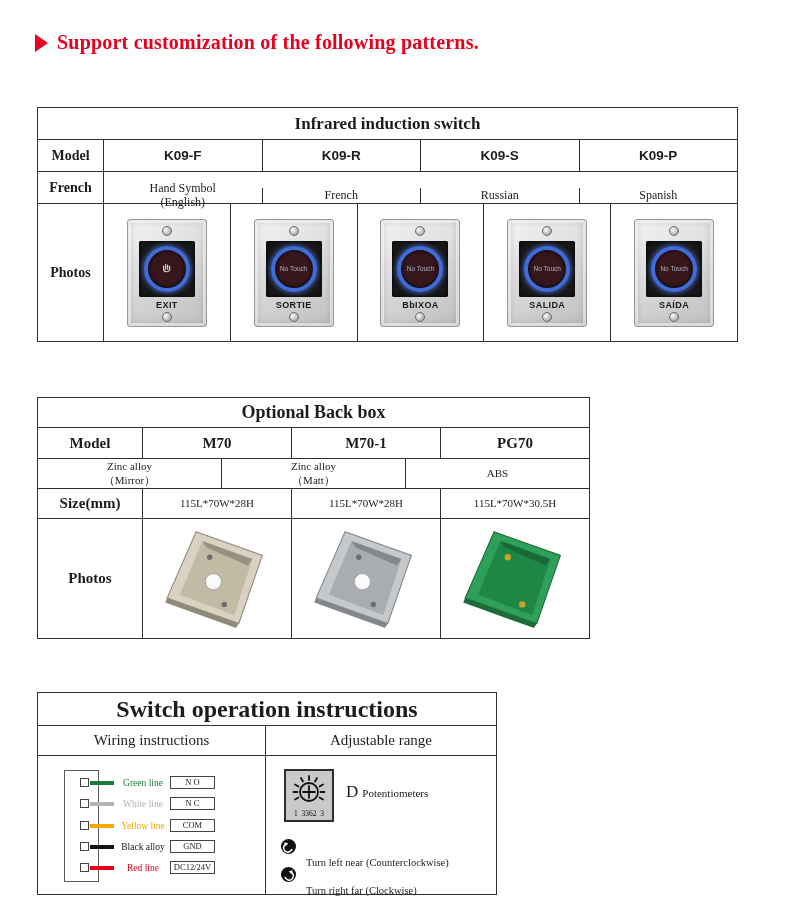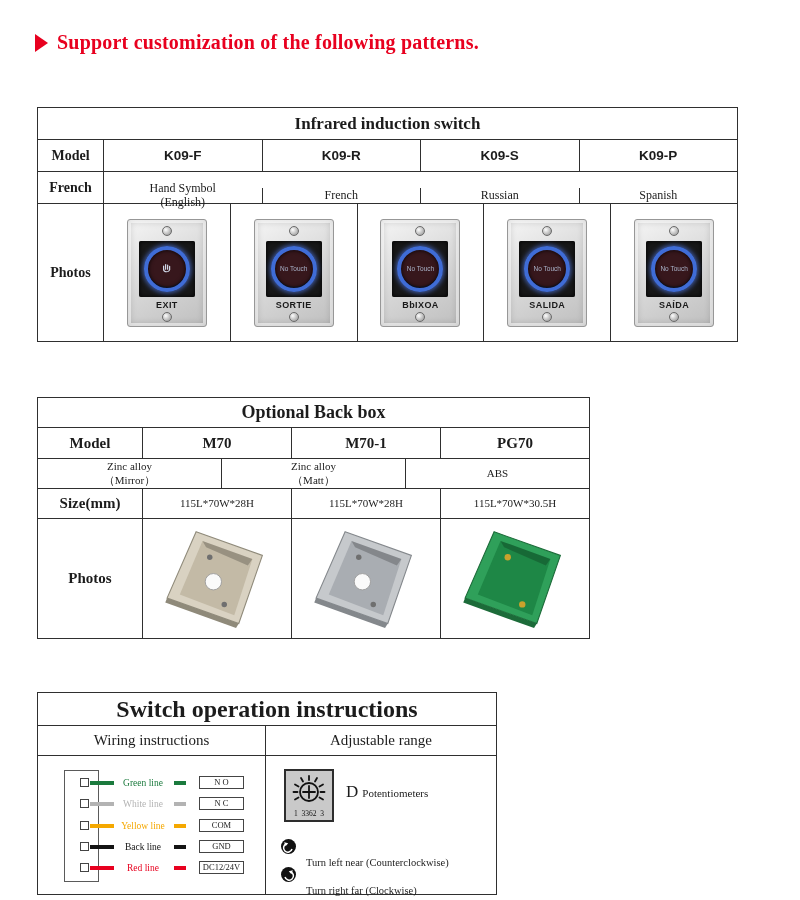--- a/index.html
+++ b/index.html
@@ -63,21 +63,21 @@
   .t3 .title-cell{font-size:24px;}
   .t3 .colhead{font-size:15px;}
   .t3 .lcol{flex:none;width:228px;}
   .wire-area{position:relative;height:100%;width:100%;}
   .connector{position:absolute;left:26px;top:14px;width:35px;height:112px;border:1.5px solid #5a5a5a;box-sizing:border-box;}
   .wire-row{position:absolute;left:0;width:100%;height:14px;}
   .pin{position:absolute;left:42px;top:2px;width:9px;height:9px;background:#fff;border:1px solid #444;box-sizing:border-box;}
   .seg1{position:absolute;left:52px;top:5px;width:24px;height:4px;}
   .wlabel{position:absolute;left:76px;top:0;width:58px;height:14px;line-height:14px;font-size:9.5px;text-align:center;white-space:nowrap;}
   .seg2{position:absolute;left:136px;top:5px;width:12px;height:4px;}
-  .tbox{position:absolute;left:161px;top:0;width:45px;height:13px;border:1px solid #444;box-sizing:border-box;
+  .tbox{position:absolute;left:132px;top:0;width:45px;height:13px;border:1px solid #444;box-sizing:border-box;
         line-height:11px;font-size:8.5px;text-align:center;background:#fff;}
   .adj-area{position:relative;height:100%;width:100%;}
   .pot-box{position:absolute;left:18px;top:13px;width:50px;height:53px;background:#c9c9c9;border:2px solid #2d2d2d;box-sizing:border-box;
            display:flex;flex-direction:column;align-items:center;justify-content:flex-end;}
   .pot-box svg{position:absolute;top:3px;left:0;}
   .pot-caption{font-size:7.5px;white-space:pre;line-height:10px;margin-bottom:1px;color:#111;}
   .pot-label{position:absolute;left:80px;top:26px;white-space:nowrap;}
   .d-big{font-size:17px;}
   .d-small{font-size:11px;}
   .turn-row{position:absolute;left:15px;height:16px;display:flex;align-items:center;gap:10px;}
@@ -307,21 +307,21 @@
           <span class="pin"></span>
           <span class="seg1" style="background-color: rgb(245, 168, 0);"></span>
           <span class="wlabel" style="color: rgb(245, 168, 0);">Yellow line</span>
           <span class="seg2" style="background-color: rgb(245, 168, 0);"></span>
           <span class="tbox">COM</span>
         </div>
 
         <div class="wire-row" style="top:84px">
           <span class="pin"></span>
           <span class="seg1" style="background-color: rgb(20, 20, 20);"></span>
-          <span class="wlabel" style="color: rgb(20, 20, 20);">Back line</span>
+          <span class="wlabel" style="color: rgb(20, 20, 20);">Black alloy</span>
           <span class="seg2" style="background-color: rgb(20, 20, 20);"></span>
           <span class="tbox">GND</span>
         </div>
 
         <div class="wire-row" style="top:105px">
           <span class="pin"></span>
           <span class="seg1" style="background-color: rgb(232, 0, 31);"></span>
           <span class="wlabel" style="color: rgb(232, 0, 31);">Red line</span>
           <span class="seg2" style="background-color: rgb(232, 0, 31);"></span>
           <span class="tbox">DC12/24V</span>

